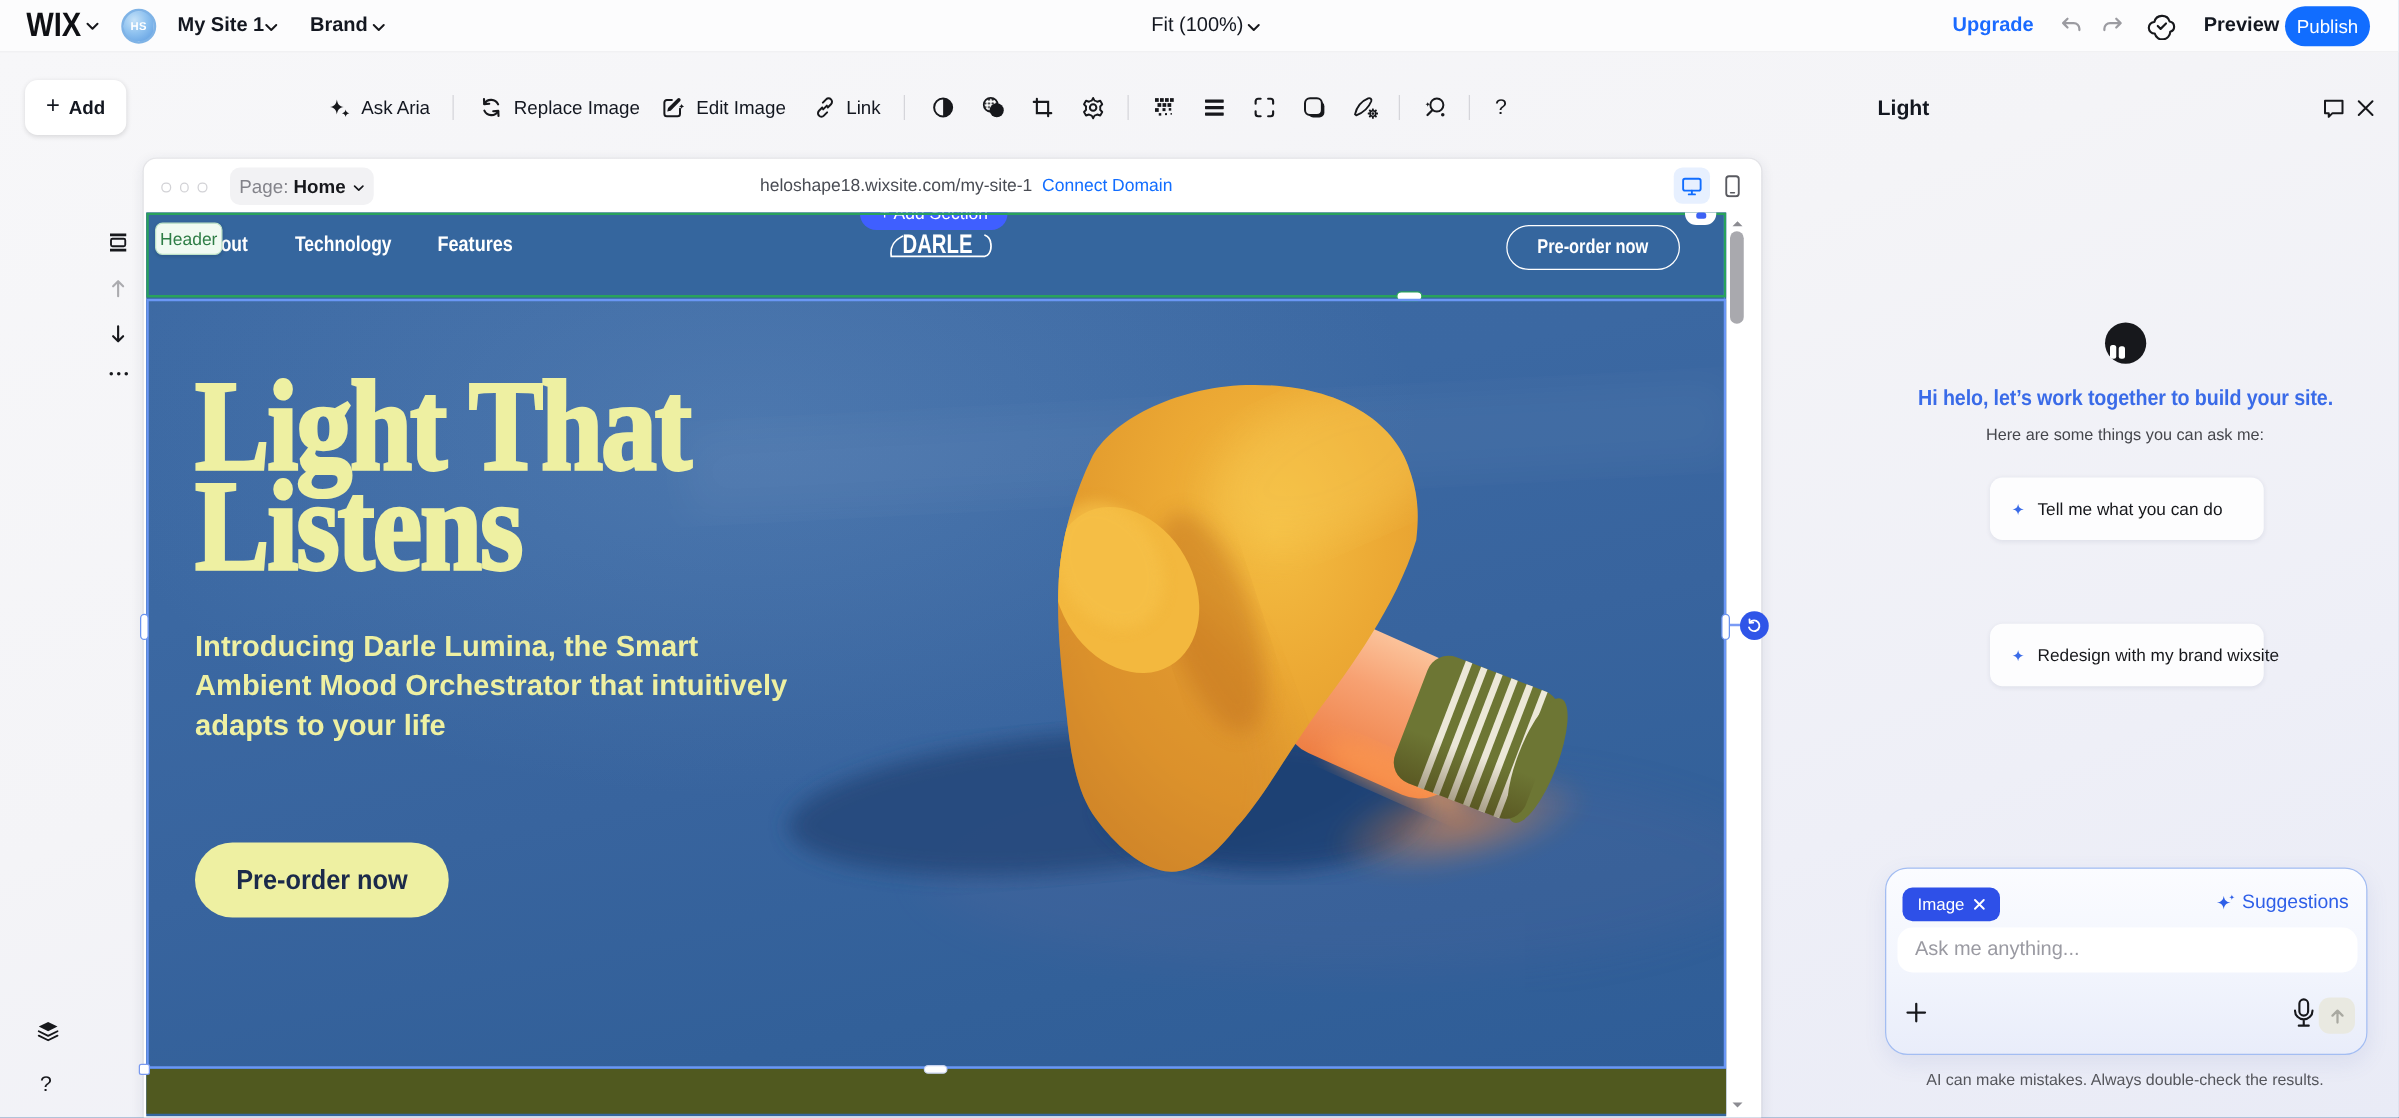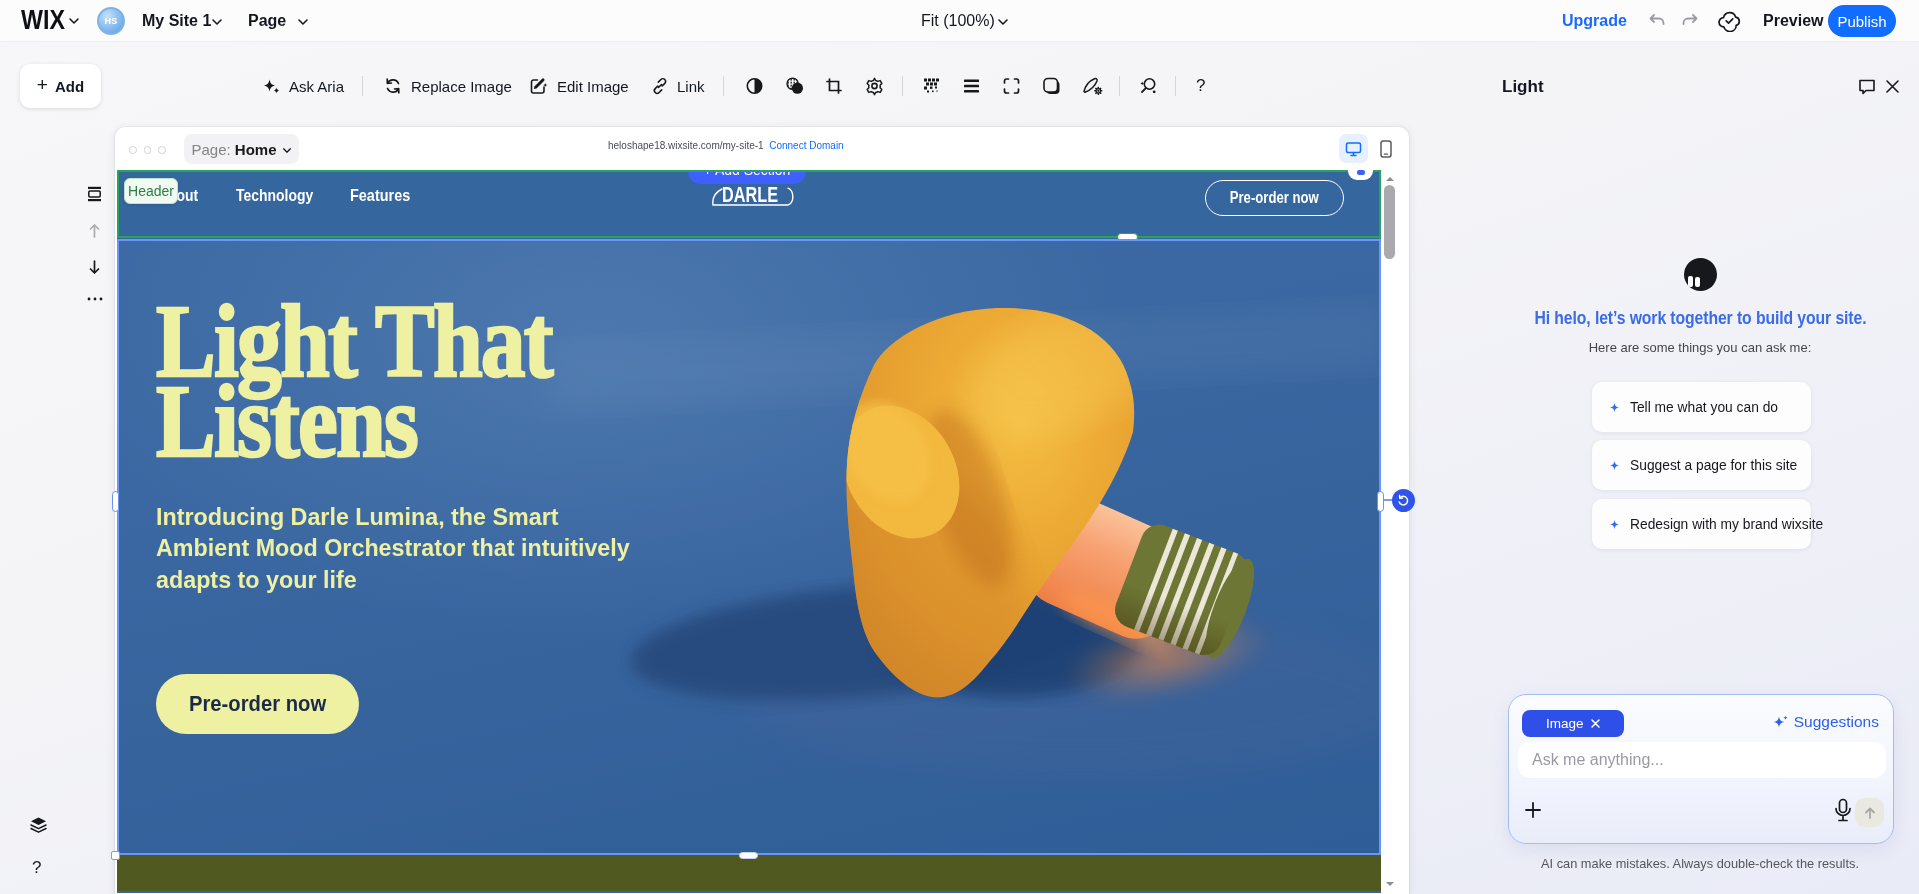--- a/index.html
+++ b/index.html
@@ -50,21 +50,21 @@
   </svg>
   <svg class="abs" style="left:68px;top:16px" width="12" height="10" viewBox="0 0 12 10">
       <path d="M2 3 L6 7 L10 3" stroke="#17181c" stroke-width="1.6" fill="none" stroke-linecap="round" stroke-linejoin="round"></path>
     </svg>
 
   <div class="abs" style="left:97px;top:7px;width:28px;height:28px;border-radius:50%;background:radial-gradient(circle at 35% 30%, #c6e2f8 0%, #8fc2f0 45%, #5a9ae0 100%);border:2px solid #7fb3e6;display:flex;align-items:center;justify-content:center;color:#fff;font-size:9px;font-weight:700;letter-spacing:.3px">HS</div>
   <span class="abs" style="left:142px;top:12px;font-size:16px;font-weight:700;color:#131720">My Site 1</span>
   <svg class="abs" style="left:211px;top:17px" width="12" height="10" viewBox="0 0 12 10">
       <path d="M2 3 L6 7 L10 3" stroke="#17181c" stroke-width="1.6" fill="none" stroke-linecap="round" stroke-linejoin="round"></path>
     </svg>
-  <span class="abs" style="left:248px;top:12px;font-size:16px;font-weight:700;color:#131720">Page</span>
+  <span class="abs" style="left:248px;top:12px;font-size:16px;font-weight:700;color:#131720">Brand</span>
   <svg class="abs" style="left:297px;top:17px" width="12" height="10" viewBox="0 0 12 10">
       <path d="M2 3 L6 7 L10 3" stroke="#17181c" stroke-width="1.6" fill="none" stroke-linecap="round" stroke-linejoin="round"></path>
     </svg>
   <span class="abs" style="left:921px;top:12px;font-size:16px;color:#131720">Fit (100%)</span>
   <svg class="abs" style="left:997px;top:17px" width="12" height="10" viewBox="0 0 12 10">
       <path d="M2 3 L6 7 L10 3" stroke="#17181c" stroke-width="1.6" fill="none" stroke-linecap="round" stroke-linejoin="round"></path>
     </svg>
   <span class="abs" style="left:1562px;top:12px;font-size:16px;font-weight:700;color:#1a6aff">Upgrade</span>
 
   <svg class="abs" style="left:1647px;top:11px" width="20" height="20" viewBox="0 0 20 20">
@@ -201,21 +201,21 @@
       <div class="abs" style="left:14px;top:19px;width:7.5px;height:7.5px;border-radius:50%;border:1.5px solid #d2d2d6"></div>
       <div class="abs" style="left:28.5px;top:19px;width:7.5px;height:7.5px;border-radius:50%;border:1.5px solid #d2d2d6"></div>
       <div class="abs" style="left:43px;top:19px;width:7.5px;height:7.5px;border-radius:50%;border:1.5px solid #d2d2d6"></div>
       <div class="abs" style="left:69px;top:7px;width:115px;height:30px;background:#f2f2f4;border-radius:8px;display:flex;align-items:center;justify-content:center;font-size:15px">
         <span style="color:#83838a">Page:&nbsp;</span>
           <span style="color:#17181c;font-weight:700">Home</span>
         <svg style="margin-left:5px;margin-top:2px" width="10" height="9" viewBox="0 0 12 10">
             <path d="M2 3 L6 7 L10 3" stroke="#17181c" stroke-width="1.6" fill="none" stroke-linecap="round" stroke-linejoin="round"></path>
           </svg>
       </div>
-      <div class="abs" style="left:493px;top:13px;font-size:10px;color:#494c54;font-weight:400">heloshape18.wixsite.com/my-site-1&nbsp; <span style="color:#116dff;font-weight:400">Connect Domain</span></div>
+      <div class="abs" style="left:493px;top:13px;font-size:14px;color:#494c54;font-weight:400">heloshape18.wixsite.com/my-site-1&nbsp; <span style="color:#116dff;font-weight:400">Connect Domain</span></div>
       <div class="abs" style="left:1224px;top:7px;width:29px;height:29px;background:#e7f0ff;border-radius:7px;display:flex;align-items:center;justify-content:center">
         <svg width="17" height="16" viewBox="0 0 17 16">
             <rect x="1.5" y="2" width="14" height="9.5" rx="1.5" stroke="#116dff" stroke-width="1.5" fill="none"></rect>
             <path d="M6 14.5 h5 M8.5 11.5 v3" stroke="#116dff" stroke-width="1.5" stroke-linecap="round"></path>
           </svg>
       </div>
       <div class="abs" style="left:1256px;top:7px;width:29px;height:29px;display:flex;align-items:center;justify-content:center">
         <svg width="12" height="18" viewBox="0 0 12 18">
             <rect x="1" y="1" width="10" height="16" rx="2.2" stroke="#595a60" stroke-width="1.5" fill="none"></rect>
             <path d="M4.5 14.2 h3" stroke="#595a60" stroke-width="1.3" stroke-linecap="round"></path>
@@ -385,35 +385,29 @@
     <div class="abs" style="left:233px;top:234px;width:4.5px;height:11px;background:#fff;border-radius:2px"></div>
     <div class="abs" style="left:240px;top:235px;width:4.5px;height:10px;background:#fff;border-radius:2px"></div>
     <div class="abs" style="left:13px;top:266px;width:464px;text-align:center;font-size:17.5px;font-weight:700;color:#3a6be8;letter-spacing:-.1px"><span style="display:inline-block;transform:scaleX(.9)">Hi helo, let’s work together to build your site.</span></div>
     <div class="abs" style="left:13px;top:298px;width:464px;text-align:center;font-size:13px;color:#45464c">Here are some things you can ask me:</div>
     <div class="ariabtn" style="top:340px">
       <svg width="13" height="13" viewBox="0 0 13 13">
           <path d="M6.5 0.5 C6.9 3.4 8.1 4.6 11 5 C8.1 5.4 6.9 6.6 6.5 9.5 C6.1 6.6 4.9 5.4 2 5 C4.9 4.6 6.1 3.4 6.5 0.5 Z" fill="#3a6be8" transform="translate(0,1.5)"></path>
         </svg>
       <span>Tell me what you can do</span>
     </div>
-    <div class="ariabtn" style="top:398px">
-      <svg width="13" height="13" viewBox="0 0 13 13">
-          <path d="M6.5 0.5 C6.9 3.4 8.1 4.6 11 5 C8.1 5.4 6.9 6.6 6.5 9.5 C6.1 6.6 4.9 5.4 2 5 C4.9 4.6 6.1 3.4 6.5 0.5 Z" fill="#3a6be8" transform="translate(0,1.5)"></path>
-        </svg>
-      <span>Suggest a page for this site</span>
-    </div>
     <div class="ariabtn" style="top:457px">
       <svg width="13" height="13" viewBox="0 0 13 13">
           <path d="M6.5 0.5 C6.9 3.4 8.1 4.6 11 5 C8.1 5.4 6.9 6.6 6.5 9.5 C6.1 6.6 4.9 5.4 2 5 C4.9 4.6 6.1 3.4 6.5 0.5 Z" fill="#3a6be8" transform="translate(0,1.5)"></path>
         </svg>
       <span>Redesign with my brand wixsite</span>
     </div>
 
     <div class="abs" style="left:53px;top:652px;width:386px;height:150px;border-radius:18px;border:1.5px solid #a3bdf2;background:linear-gradient(180deg,#fbfcff 0%,#f2f5fd 55%,#e9edfa 100%);box-shadow:0 6px 18px rgba(80,100,180,.10)">
-      <div class="abs" style="left:13px;top:15px;height:27px;padding:0 24px;background:#2e50e8;border-radius:8px;display:flex;align-items:center;color:#fff;font-size:13.5px;font-weight:400">Image&nbsp;&nbsp;<svg width="9" height="9" viewBox="0 0 9 9">
+      <div class="abs" style="left:13px;top:15px;height:27px;padding:0 12px;background:#2e50e8;border-radius:8px;display:flex;align-items:center;color:#fff;font-size:13.5px;font-weight:400">Image&nbsp;&nbsp;<svg width="9" height="9" viewBox="0 0 9 9">
             <path d="M1 1 L8 8 M8 1 L1 8" stroke="#fff" stroke-width="1.5" stroke-linecap="round"></path>
           </svg></div>
       <div class="abs" style="right:14px;top:18px;display:flex;align-items:center;color:#2e5fe8;font-size:15.5px">
         <svg width="17" height="17" viewBox="0 0 17 17">
             <path d="M7 2.5 C7.45 6 9 7.55 12.5 8 C9 8.45 7.45 10 7 13.5 C6.55 10 5 8.45 1.5 8 C5 7.55 6.55 6 7 2.5 Z" fill="#2e5fe8"></path>
             <path d="M13.5 1.5 C13.7 2.9 14.3 3.5 15.7 3.7 C14.3 3.9 13.7 4.5 13.5 5.9 C13.3 4.5 12.7 3.9 11.3 3.7 C12.7 3.5 13.3 2.9 13.5 1.5 Z" fill="#2e5fe8"></path>
           </svg>
         &nbsp;Suggestions
       </div>
       <div class="abs" style="left:9px;top:47px;width:368px;height:36px;background:#fff;border-radius:12px;display:flex;align-items:center;padding-left:14px;color:#9a9aa2;font-size:16px">Ask me anything...</div>

